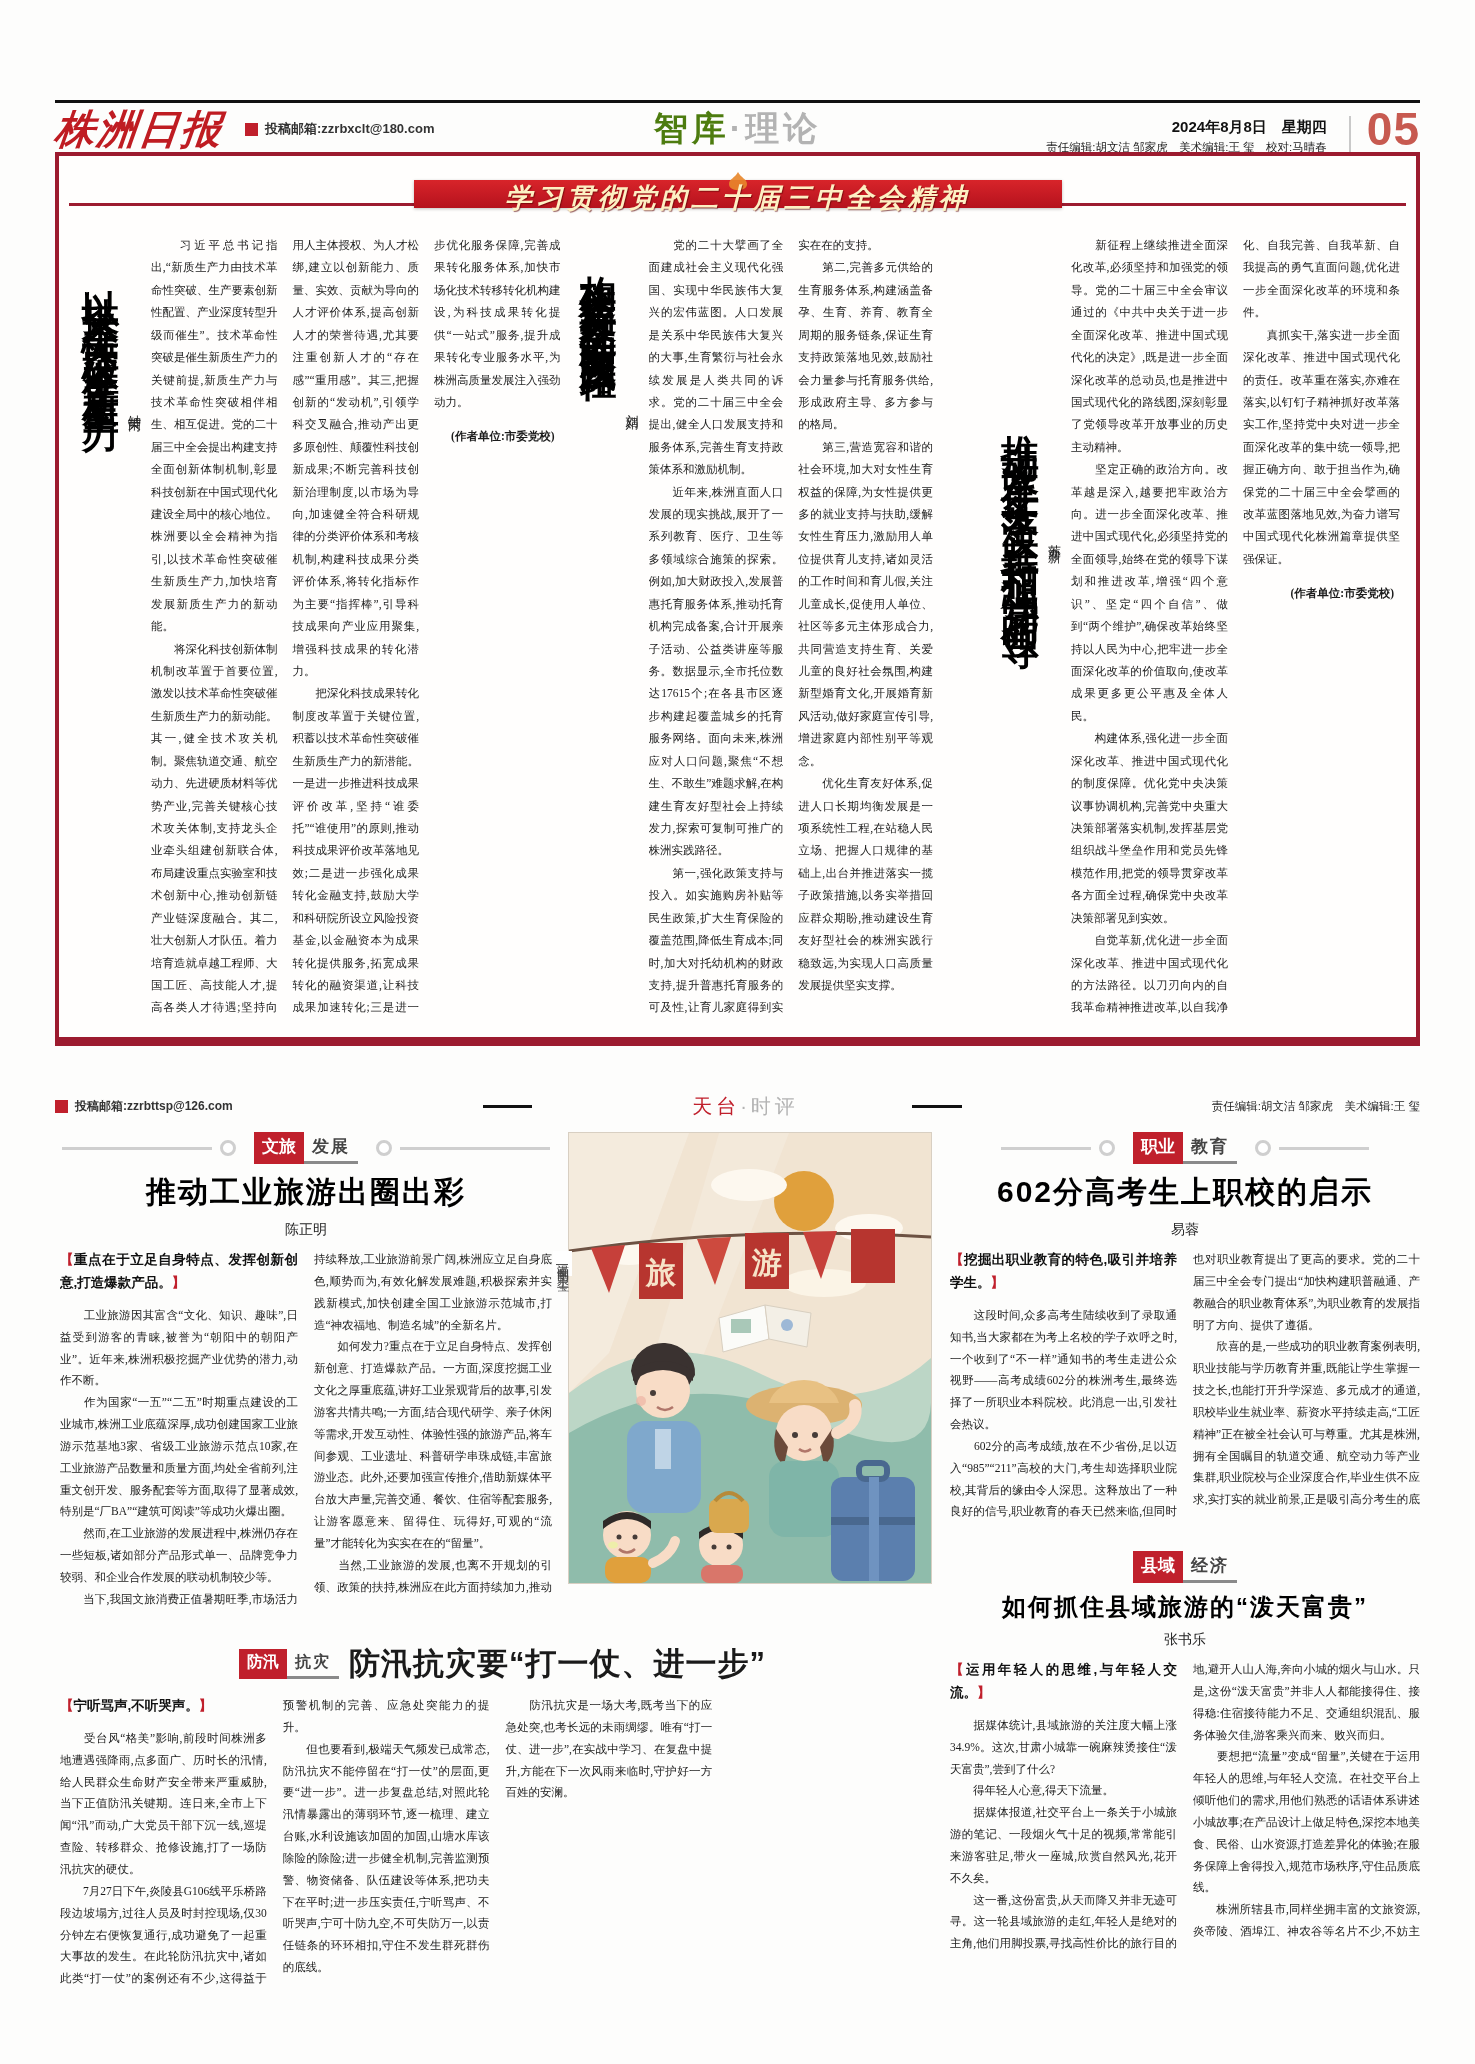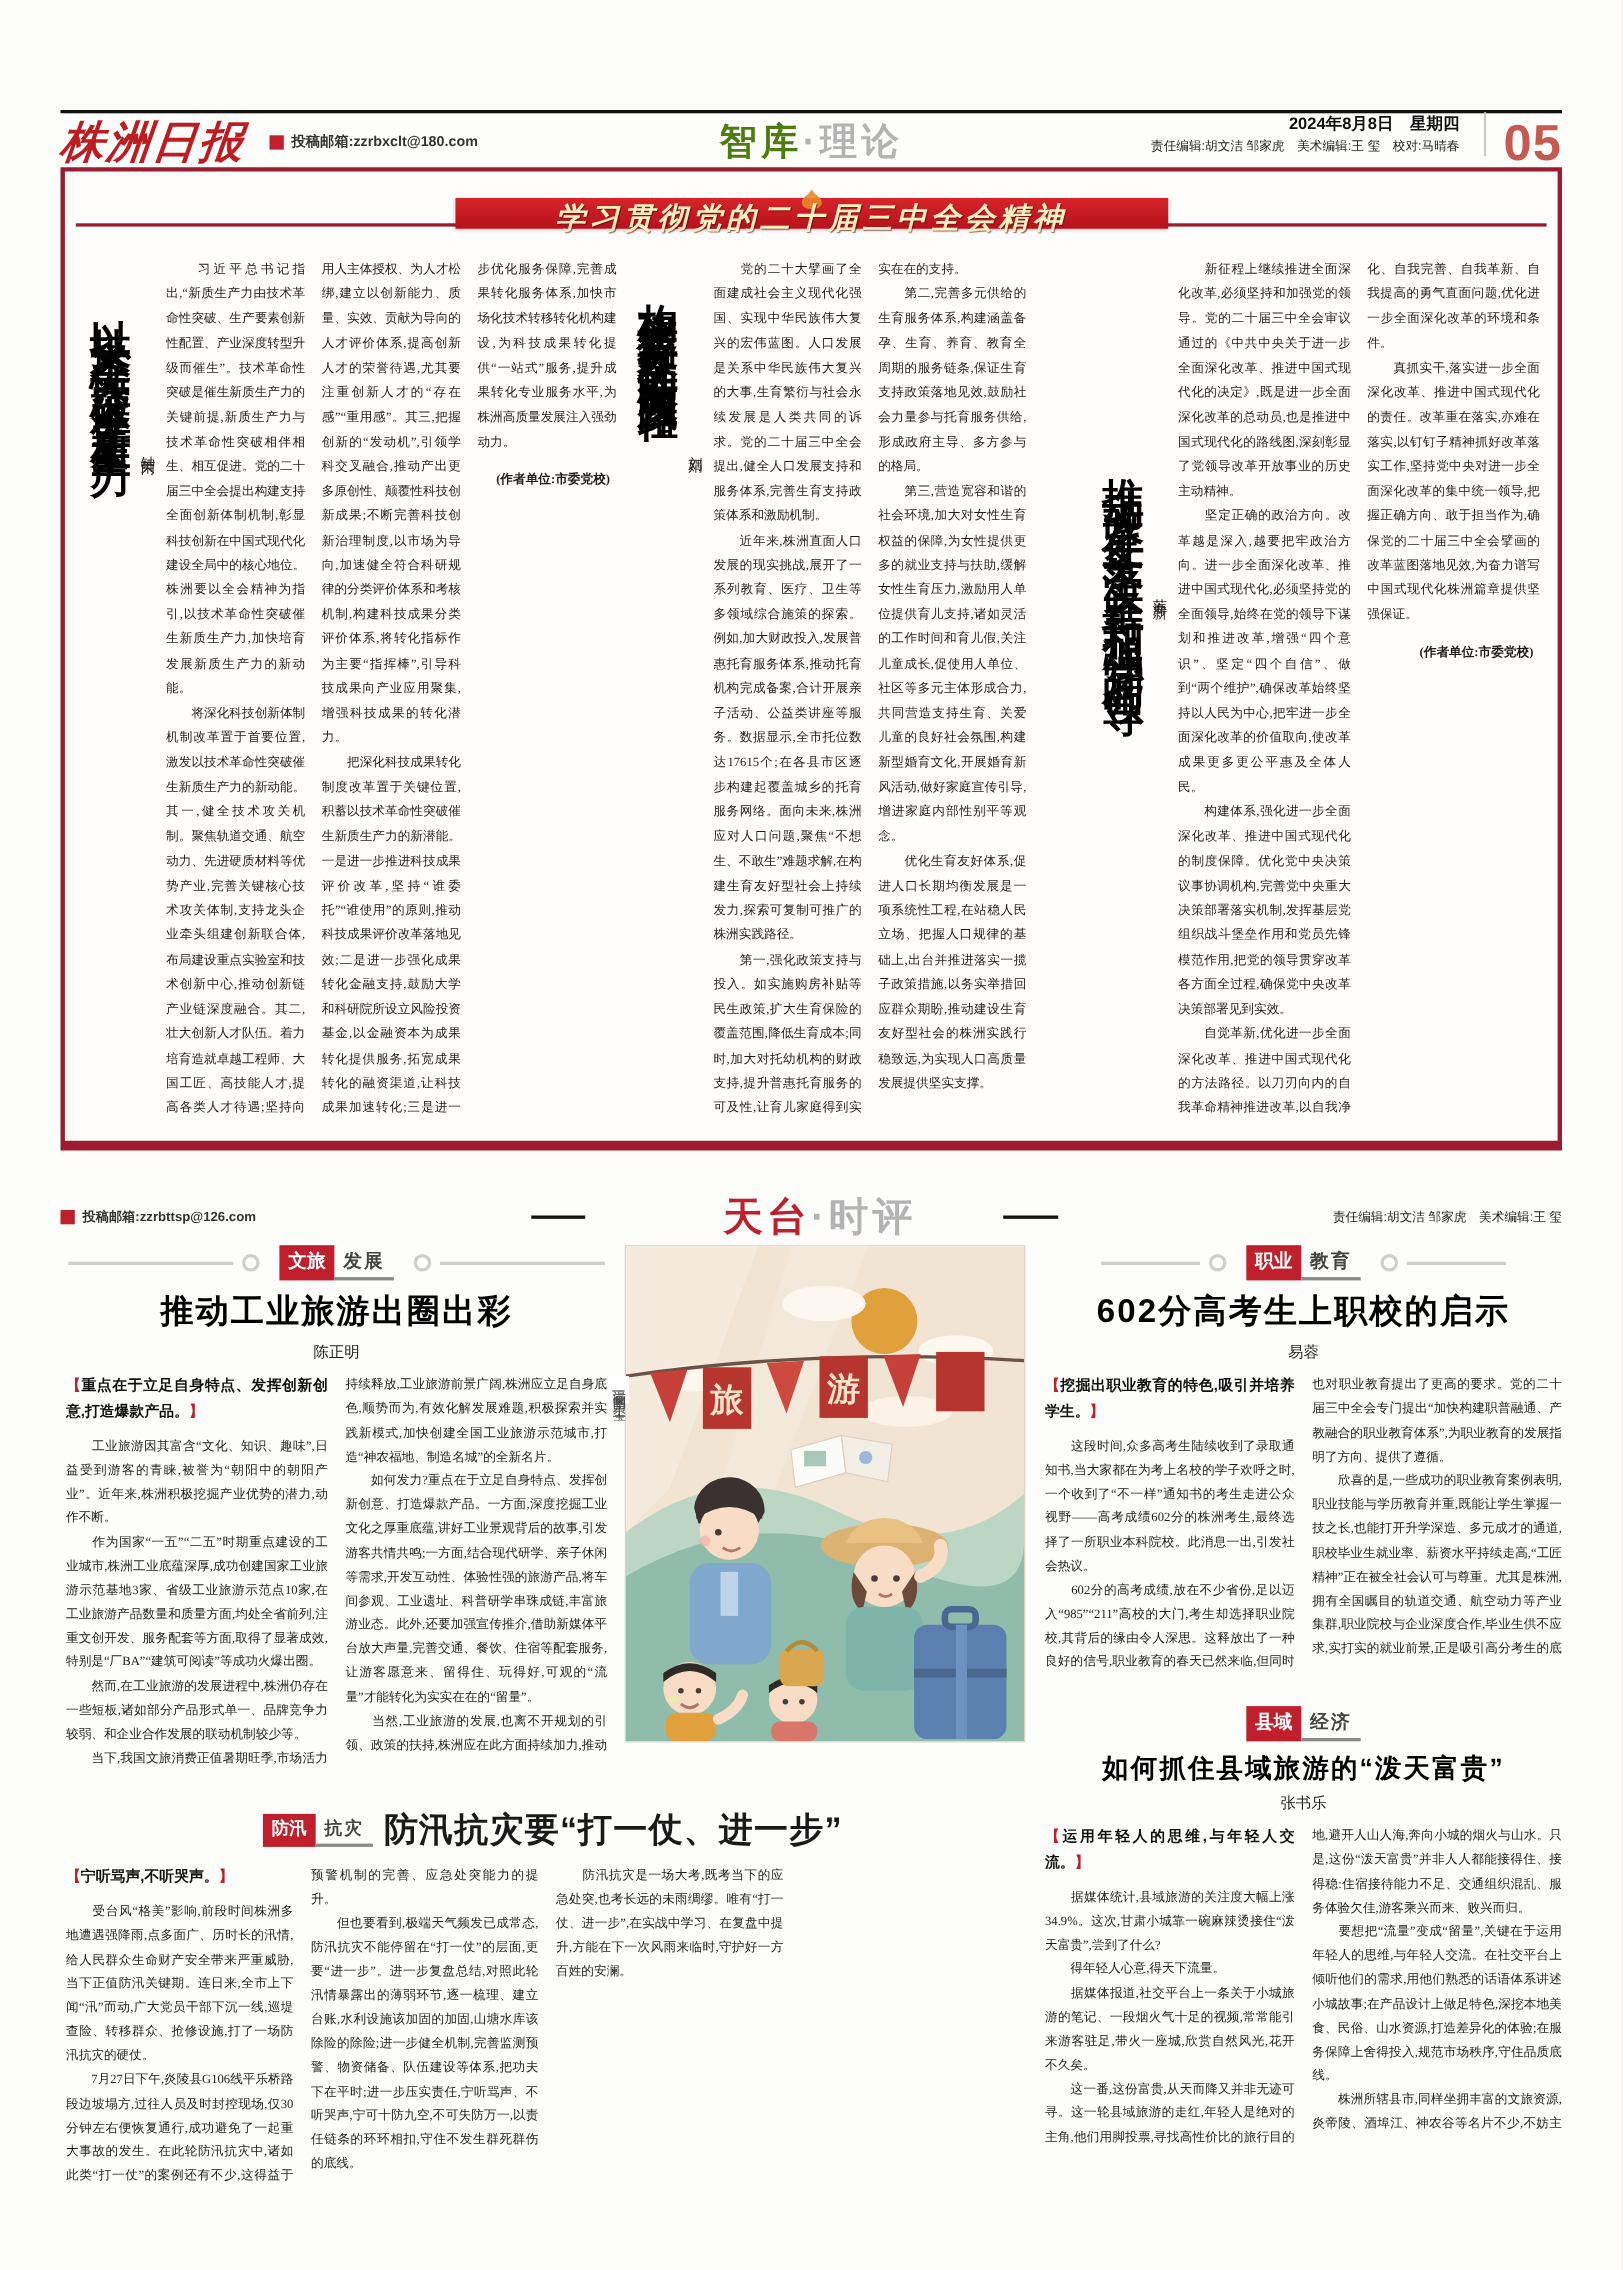--- a/index.html
+++ b/index.html
@@ -10,21 +10,21 @@
   
   .topline { position:absolute; left:55px; right:55px; top:100px; height:3px; background:#111; }
   .masthead { position:absolute; left:55px; right:55px; top:106px; height:46px; display:flex; align-items:center; }
   .paper-logo { font-family:"Liberation Serif", serif; font-weight:900; font-style:italic; font-size:40px; color:#bf1c22; transform:skewX(-6deg); letter-spacing:2px; white-space:nowrap; }
   .mail-row { display:flex; align-items:center; margin-left:22px; }
   .red-sq { width:13px; height:13px; background:#c0202c; margin-right:7px; }
   .mail-txt { font-size:13px; font-weight:bold; color:#333; }
   .sec-title { position:absolute; left:0; right:0; text-align:center; font-size:34px; font-weight:900; letter-spacing:4px; pointer-events:none; }
   .sec-title .red { color:#4d7c0f; }
   .sec-title .gray { color:#b3b3b3; }
-  .mast-right { margin-left:auto; display:flex; align-items:flex-start; }
+  .mast-right { margin-left:auto; display:flex; align-items:flex-end; }
   .date-block { text-align:right; line-height:1.5; }
   .date-line { font-size:15px; color:#111; font-weight:bold; }
   .editors-line { font-size:11.5px; color:#222; }
   .page-divider { width:2px; height:40px; background:#c9c9c9; margin:0 16px 0 22px; }
   .page-num { font-size:46px; font-weight:bold; color:#c75a50; letter-spacing:1px; }
 
   
   .theory-box { position:absolute; left:55px; right:55px; top:152px; height:894px; border:4px solid #9c1b2f; border-bottom-width:9px; background:#fffefd; }
   .banner-rule { position:absolute; left:10px; right:10px; top:47px; height:3px; background:#9c1b2f; }
   .banner { position:absolute; left:50%; transform:translateX(-50%); top:24px; width:648px; height:28px; background:linear-gradient(180deg,#d8242a,#b5121d); display:flex; justify-content:center; box-shadow:0 1px 3px rgba(0,0,0,.25); }
@@ -41,21 +41,21 @@
   .v-author.a3 { padding-top:300px; }
   .t-body { font-family:"Liberation Serif", serif; font-size:11.5px; line-height:1.95; text-align:justify; color:#1c1c1c; column-gap:15px; column-fill:auto; height:100%; overflow:hidden; }
   .t-body span.txt { white-space:pre-line; }
   .b1 { width:432px; column-count:3; margin:0 12px 0 8px; }
   .b2 { width:300px; column-count:2; margin:0 12px 0 8px; }
   .b3 { width:347px; column-count:2; margin:0 0 0 8px; }
   .byline-unit { display:block; text-align:right; font-weight:bold; margin-top:12px; padding-right:6px; }
 
   
   .sp-header { position:absolute; left:55px; right:55px; top:1084px; height:44px; display:flex; align-items:center; }
-  .sp-title { position:absolute; left:16px; right:0; text-align:center; font-size:36px; font-weight:700; letter-spacing:4px; pointer-events:none; }
+  .sp-title { position:absolute; left:16px; right:0; text-align:center; font-size:20px; font-weight:400; letter-spacing:4px; pointer-events:none; }
   .sp-rule { height:3px; background:#111; flex:1; }
   .sp-rule.left { margin:0 190px 0 250px; }
   .sp-rule.right { margin:0 250px 0 190px; }
   .sp-editors { font-size:11.5px; color:#222; white-space:nowrap; }
 
   
   .sp-content { position:absolute; left:55px; right:55px; top:1132px; bottom:12px; }
   .sp-left { position:absolute; left:5px; top:0; width:875px; bottom:0; }
   .sp-right { position:absolute; right:0; top:0; width:470px; bottom:0; }
 

